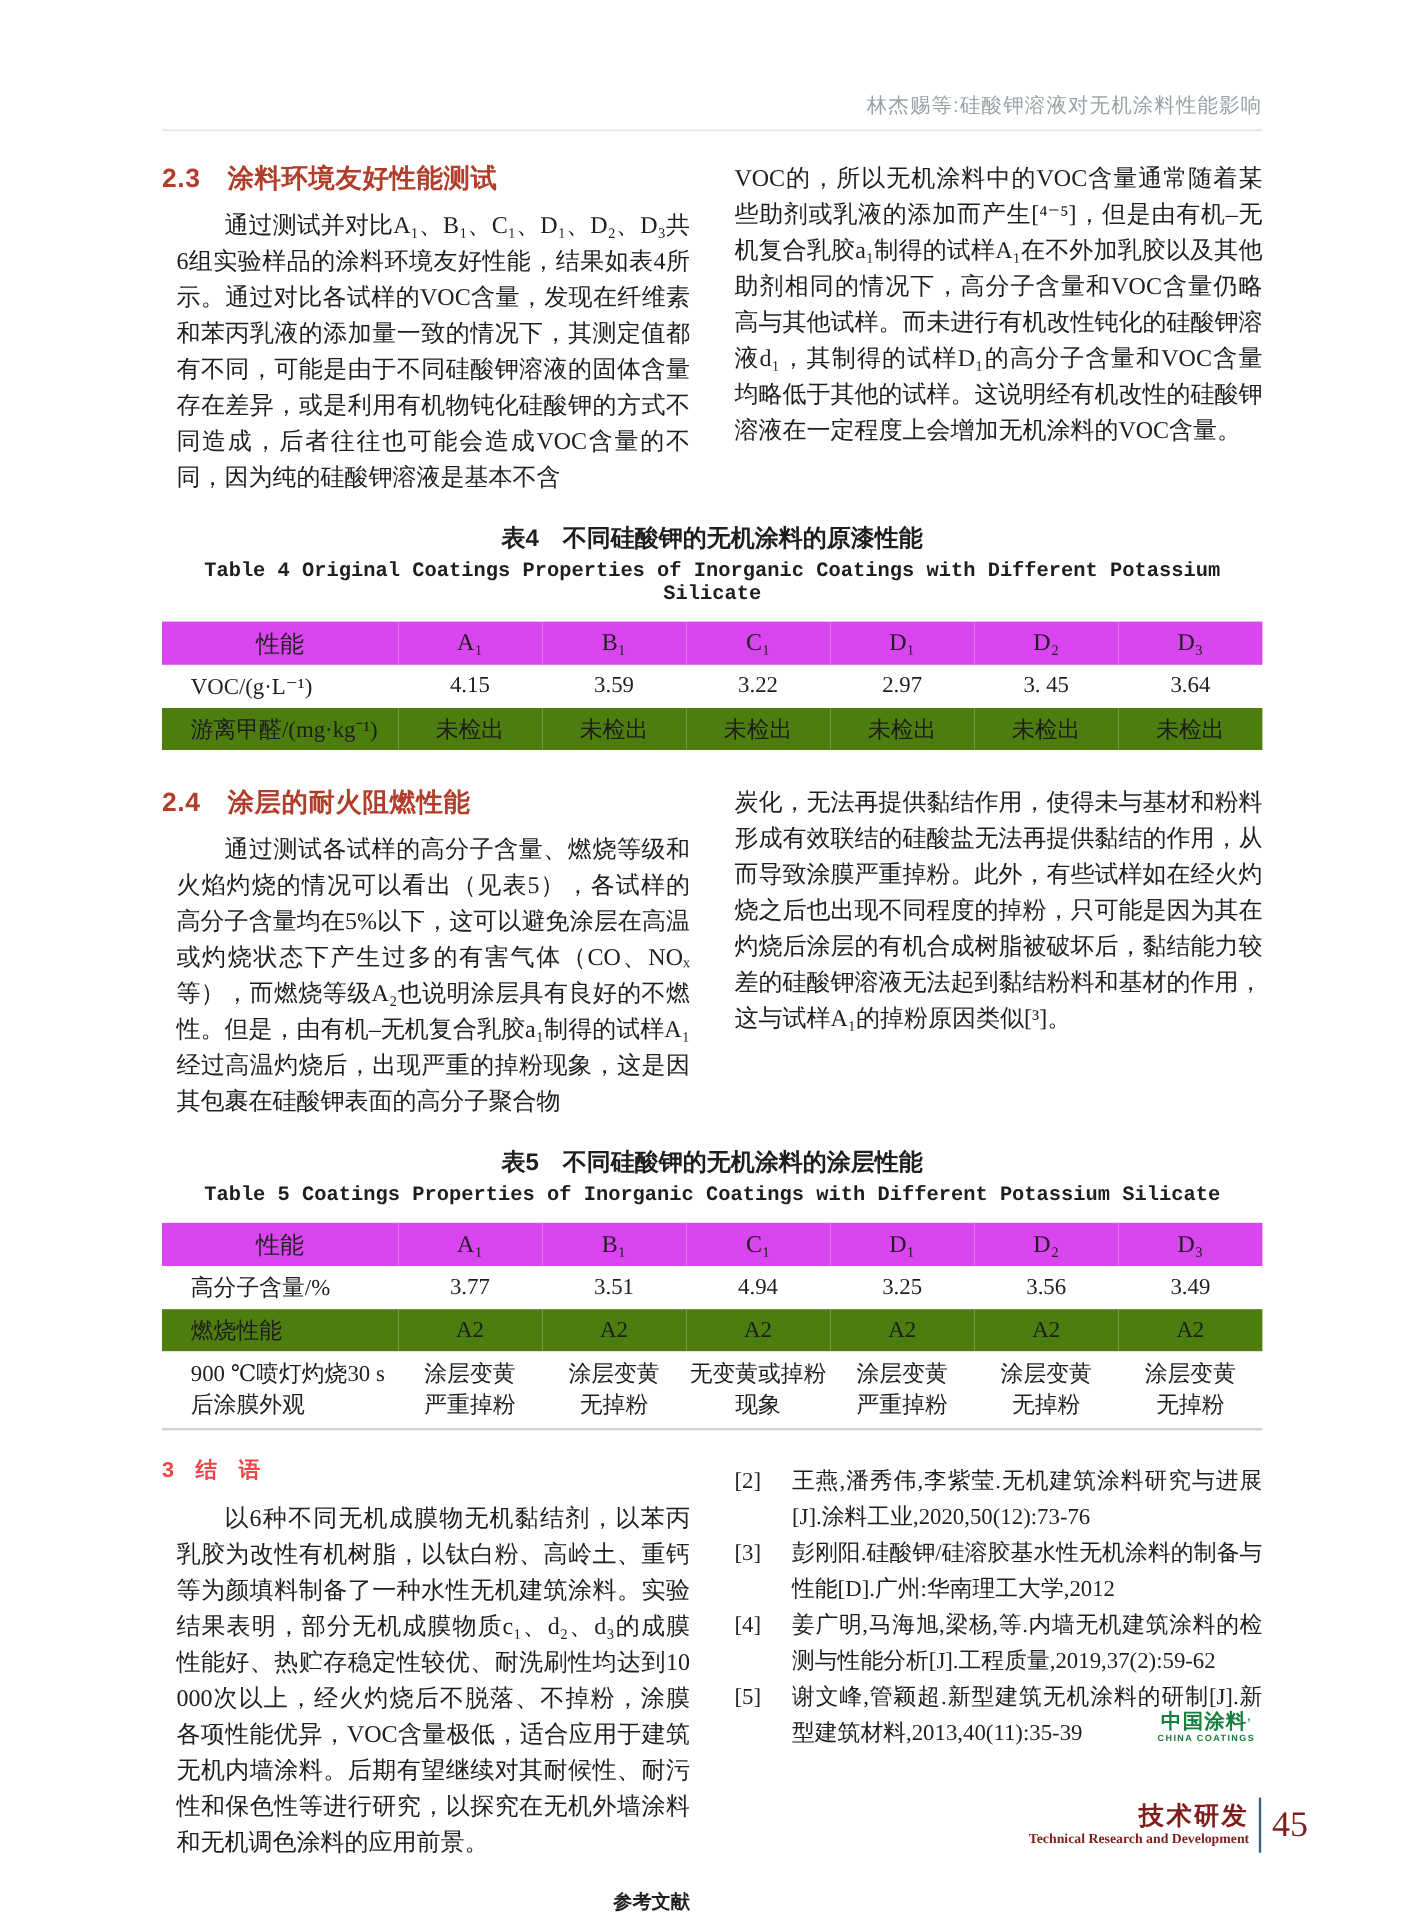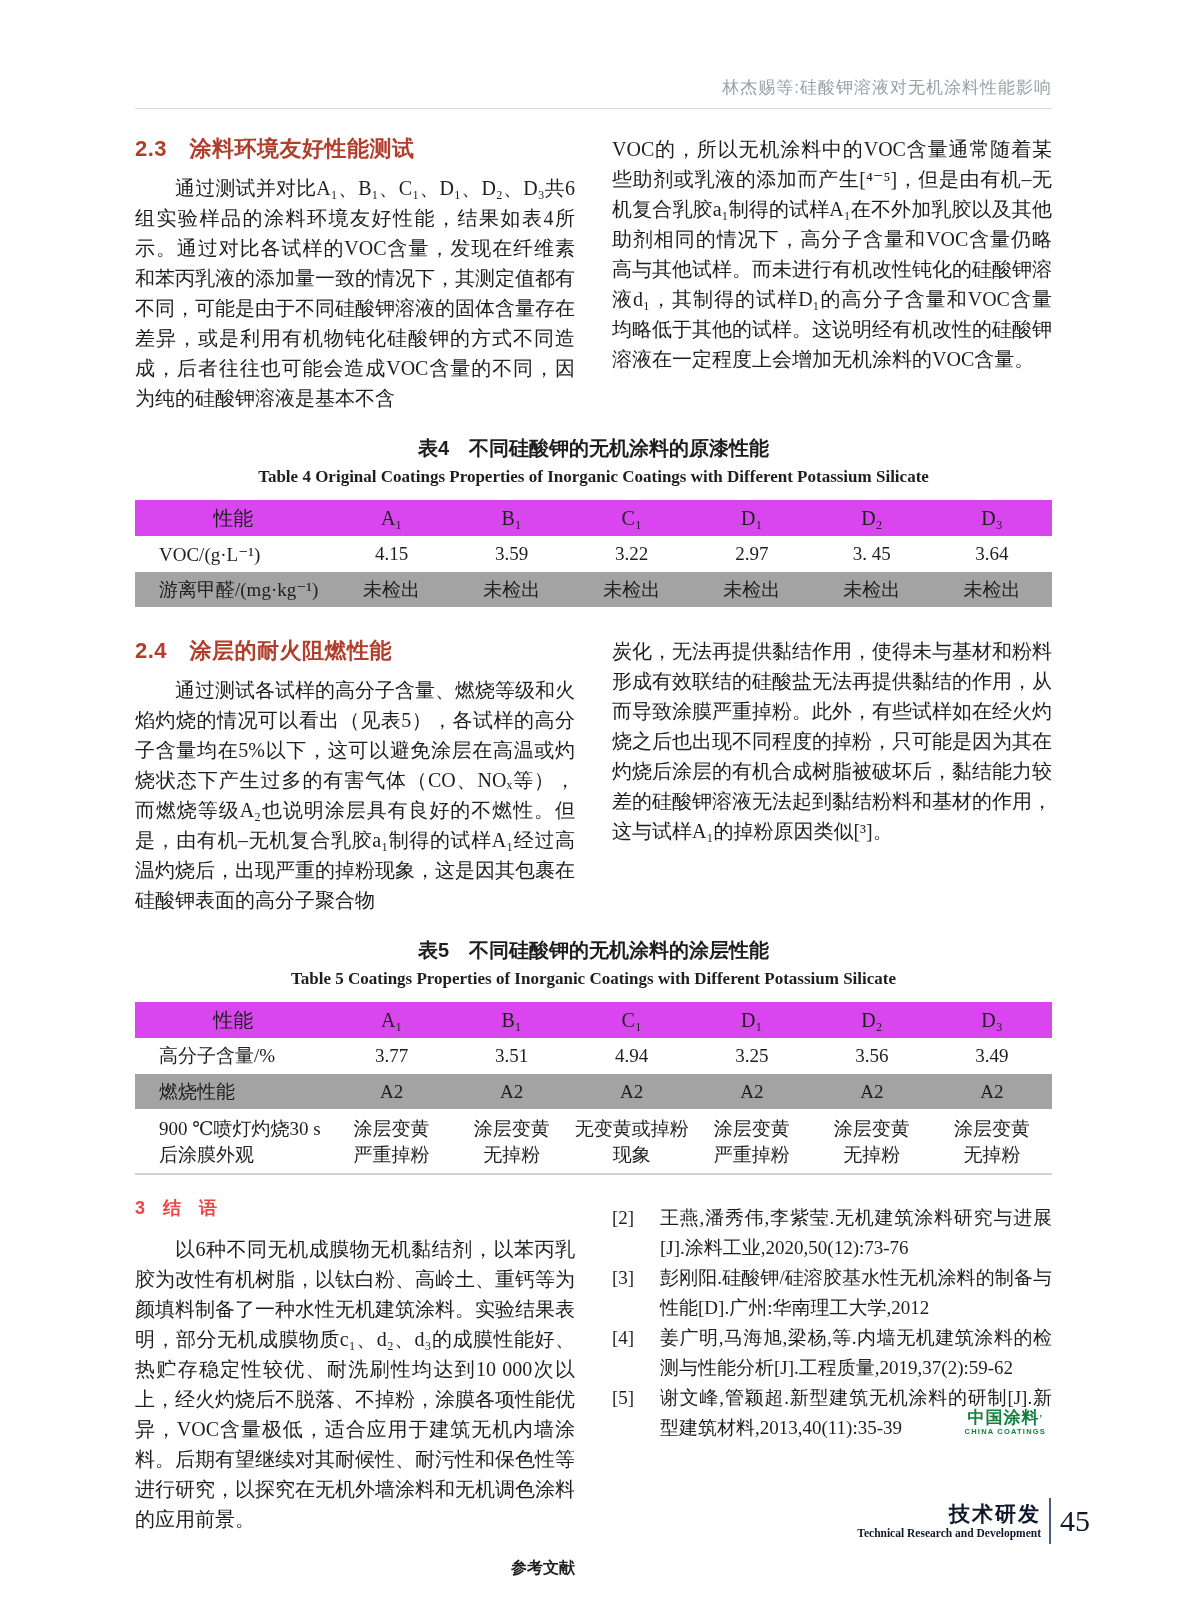--- a/index.html
+++ b/index.html
@@ -23,43 +23,43 @@
   .row-bottom{margin-top:10px;}
   h2.sec{
     margin:0 0 9px 0;font-family:"Liberation Sans","DejaVu Sans",sans-serif;
     font-size:22px;font-weight:bold;color:#b13e2b;letter-spacing:0.5px;
   }
   h1.sec{
     margin:8px 0 14px 0;font-family:"Liberation Sans","DejaVu Sans",sans-serif;
     font-size:18px;font-weight:bold;color:#ef4444;
   }
   .para{margin:0;font-size:20px;line-height:30px;text-align:justify;}
-  .indent{text-indent:2em;}
+  .indent{text-indent:2em;margin-left:12px;}
   
   .table-block{margin-top:22px;}
   .tbl-title-zh{
     text-align:center;font-family:"Liberation Sans","DejaVu Sans",sans-serif;
     font-weight:bold;font-size:20px;margin:0 0 5px 0;
   }
   .tbl-title-en{
-    text-align:center;font-family:Liberation Serif, serif;
+    text-align:center;font-family:Liberation Mono, monospace;
     font-weight:bold;font-size:17px;margin:0 0 10px 0;
   }
   table.data-table{
     width:100%;border-collapse:separate;border-spacing:0 3px;table-layout:fixed;
   }
   table.data-table th{
     background:#d946ef;font-weight:normal;font-size:20px;
     height:34px;text-align:center;padding:1px 2px;
   }
   table.data-table th.lblcol, table.data-table td.lbl{width:21%;}
   table.data-table td{
     font-size:19px;text-align:center;height:28px;padding:1px 2px;vertical-align:middle;
   }
-  table.data-table tr.alt td{background:#a3a3a3;height:33px;}
+  table.data-table tr.alt td{background:#4d7c0f;height:33px;font-family:Liberation Serif, serif;}
   table.data-table td.lbl{text-align:left;padding-left:24px;}
   table.data-table td.ml{white-space:pre-line;line-height:26px;padding-top:4px;padding-bottom:5px;margin-top:24px;}
   table.t5 tr.last td{border-bottom:2px solid #d2d2d2;}
   
   .refs-heading{
     text-align:right;font-family:"Liberation Sans","DejaVu Sans",sans-serif;
     font-weight:bold;font-size:16px;margin:24px 0 10px 0;
   }
   .refs{position:relative;}
   .refs-right{padding-top:15px;}
@@ -72,21 +72,21 @@
     font-family:"Liberation Sans","DejaVu Sans",sans-serif;font-weight:bold;
     font-size:17px;letter-spacing:1px;line-height:18px;
   }
   .logo-tm{font-size:9px;vertical-align:top;}
   .logo-en{
     font-family:"Liberation Sans","DejaVu Sans",sans-serif;font-weight:bold;
     font-size:7.5px;letter-spacing:1.2px;line-height:10px;
   }
   
   .footer{
-    position:absolute;right:97px;top:1498px;display:flex;align-items:center;color:#0f172a;
+    position:absolute;right:97px;top:1498px;display:flex;align-items:center;color:#7f1d1d;
   }
   .f-text{text-align:right;}
   .f-zh{
     font-family:"Liberation Sans","DejaVu Sans",sans-serif;font-weight:bold;
     font-size:21px;letter-spacing:2px;line-height:24px;
   }
   .f-en{
     font-family:Liberation Serif, serif;font-weight:bold;
     font-size:11.5px;line-height:15px;
   }

